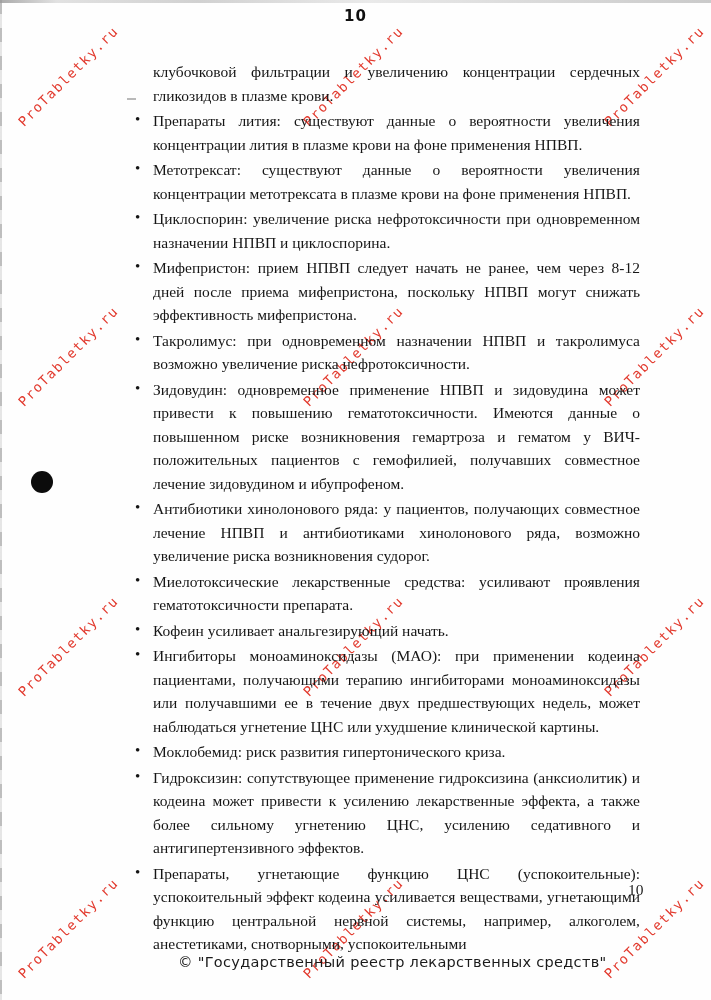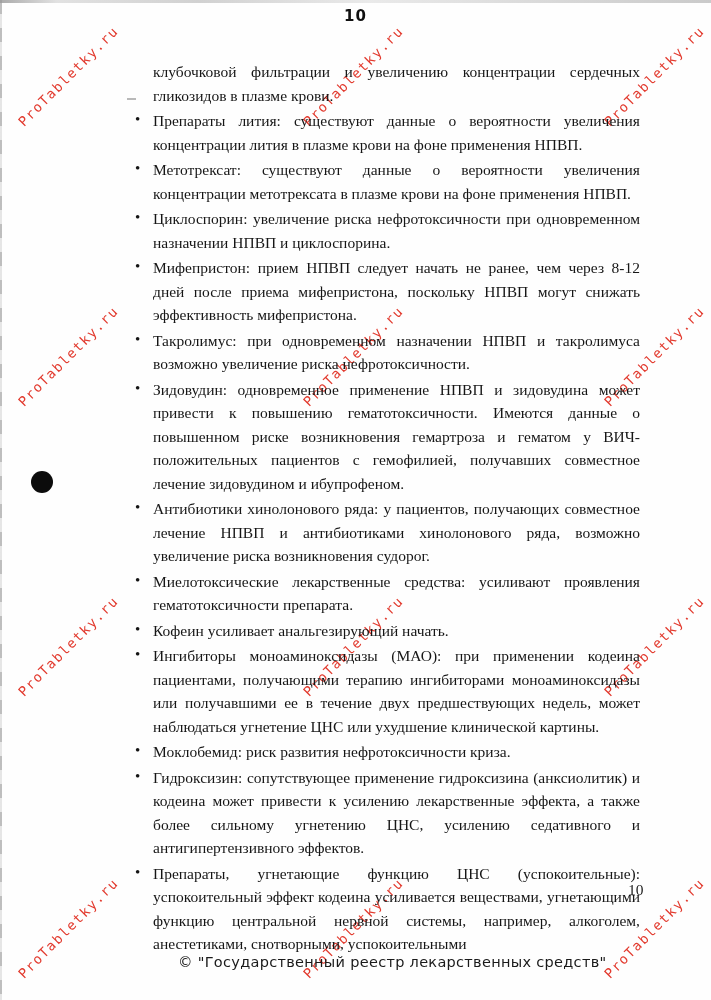--- a/index.html
+++ b/index.html
@@ -86,21 +86,21 @@
       <div class="para"><span class="bullet">•</span><span>Препараты лития: существуют данные о вероятности увеличения концентрации лития в плазме крови на фоне применения НПВП.</span></div>
       <div class="para"><span class="bullet">•</span><span>Метотрексат: существуют данные о вероятности увеличения концентрации метотрексата в плазме крови на фоне применения НПВП.</span></div>
       <div class="para"><span class="bullet">•</span><span>Циклоспорин: увеличение риска нефротоксичности при одновременном назначении НПВП и циклоспорина.</span></div>
       <div class="para"><span class="bullet">•</span><span>Мифепристон: прием НПВП следует начать не ранее, чем через 8-12 дней после приема мифепристона, поскольку НПВП могут снижать эффективность мифепристона.</span></div>
       <div class="para"><span class="bullet">•</span><span>Такролимус: при одновременном назначении НПВП и такролимуса возможно увеличение риска нефротоксичности.</span></div>
       <div class="para"><span class="bullet">•</span><span>Зидовудин: одновременное применение НПВП и зидовудина может привести к повышению гематотоксичности. Имеются данные о повышенном риске возникновения гемартроза и гематом у ВИЧ-положительных пациентов с гемофилией, получавших совместное лечение зидовудином и ибупрофеном.</span></div>
       <div class="para"><span class="bullet">•</span><span>Антибиотики хинолонового ряда: у пациентов, получающих совместное лечение НПВП и антибиотиками хинолонового ряда, возможно увеличение риска возникновения судорог.</span></div>
       <div class="para"><span class="bullet">•</span><span>Миелотоксические лекарственные средства: усиливают проявления гематотоксичности препарата.</span></div>
       <div class="para"><span class="bullet">•</span><span>Кофеин усиливает анальгезирующий начать.</span></div>
       <div class="para"><span class="bullet">•</span><span>Ингибиторы моноаминоксидазы (МАО): при применении кодеина пациентами, получающими терапию ингибиторами моноаминоксидазы или получавшими ее в течение двух предшествующих недель, может наблюдаться угнетение ЦНС или ухудшение клинической картины.</span></div>
-      <div class="para"><span class="bullet">•</span><span>Моклобемид: риск развития нефротоксичности криза.</span></div>
+      <div class="para"><span class="bullet">•</span><span>Моклобемид: риск развития гипертонического криза.</span></div>
       <div class="para"><span class="bullet">•</span><span>Гидроксизин: сопутствующее применение гидроксизина (анксиолитик) и кодеина может привести к усилению лекарственные эффекта, а также более сильному угнетению ЦНС, усилению седативного и антигипертензивного эффектов.</span></div>
       <div class="para"><span class="bullet">•</span><span>Препараты, угнетающие функцию ЦНС (успокоительные): успокоительный эффект кодеина усиливается веществами, угнетающими функцию центральной нервной системы, например, алкоголем, анестетиками, снотворными, успокоительными</span></div>
     </div>
 
   <div class="hole"></div>
 
   <div class="pn-bottom">10</div>
 
   <div class="footer">© "Государственный реестр лекарственных средств"</div>
 </div>

